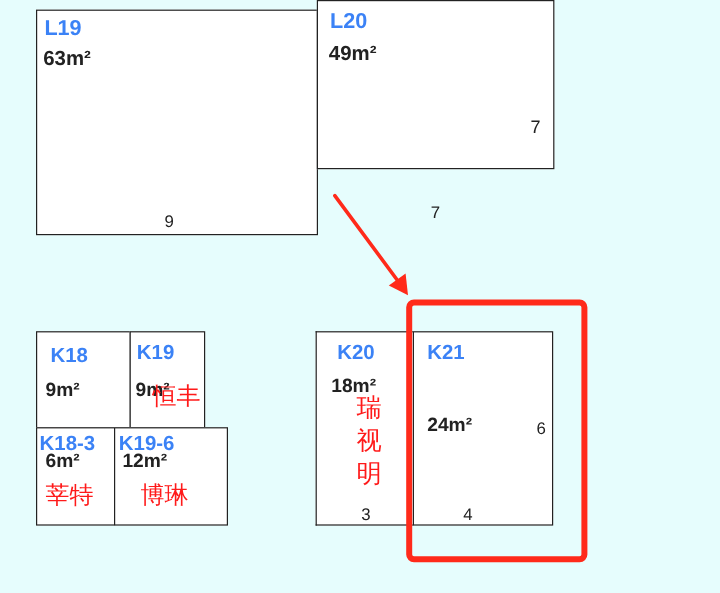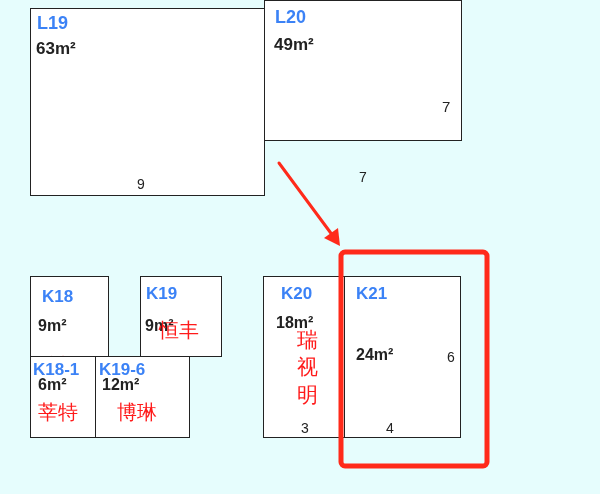--- a/index.html
+++ b/index.html
@@ -27,28 +27,28 @@
   <span class="dim" style="left:177px;top:97px;font-size:15px;">7</span>
   <span class="dim" style="left:94px;top:168px;font-size:14px;">7</span>
 </div>
 
 <div class="unit" style="left:30px;top:276px;width:79px;height:81px;">
   <span class="code" style="left:11px;top:10px;">K18</span>
   <span class="area" style="left:7px;top:40px;">9m²</span>
   <span class="tenant" style="left:11px;top:41px;font-size:16px;margin-top:36px;">梓邦</span>
 </div>
 
-<div class="unit" style="left:108px;top:276px;width:82px;height:81px;margin-left:32px;">
+<div class="unit" style="left:108px;top:276px;width:63px;height:81px;">
   <span class="code" style="left:5px;top:7px;">K19</span>
   <span class="area" style="left:4px;top:40px;">9m²</span>
   <span class="tenant" style="left:18px;top:41px;font-size:20px;">恒丰</span>
 </div>
 
 <div class="unit" style="left:30px;top:356px;width:66px;height:82px;">
-  <span class="code" style="left:2px;top:3px;">K18-1</span>
+  <span class="code" style="left:2px;top:3px;">K18-3</span>
   <span class="area" style="left:7px;top:19px;">6m²</span>
   <span class="tenant" style="left:7px;top:43px;font-size:20px;">莘特</span>
 </div>
 
 <div class="unit" style="left:95px;top:356px;width:95px;height:82px;">
   <span class="code" style="left:3px;top:3px;">K19-6</span>
   <span class="area" style="left:6px;top:19px;">12m²</span>
   <span class="tenant" style="left:21px;top:43px;font-size:20px;">博琳</span>
 </div>
 

